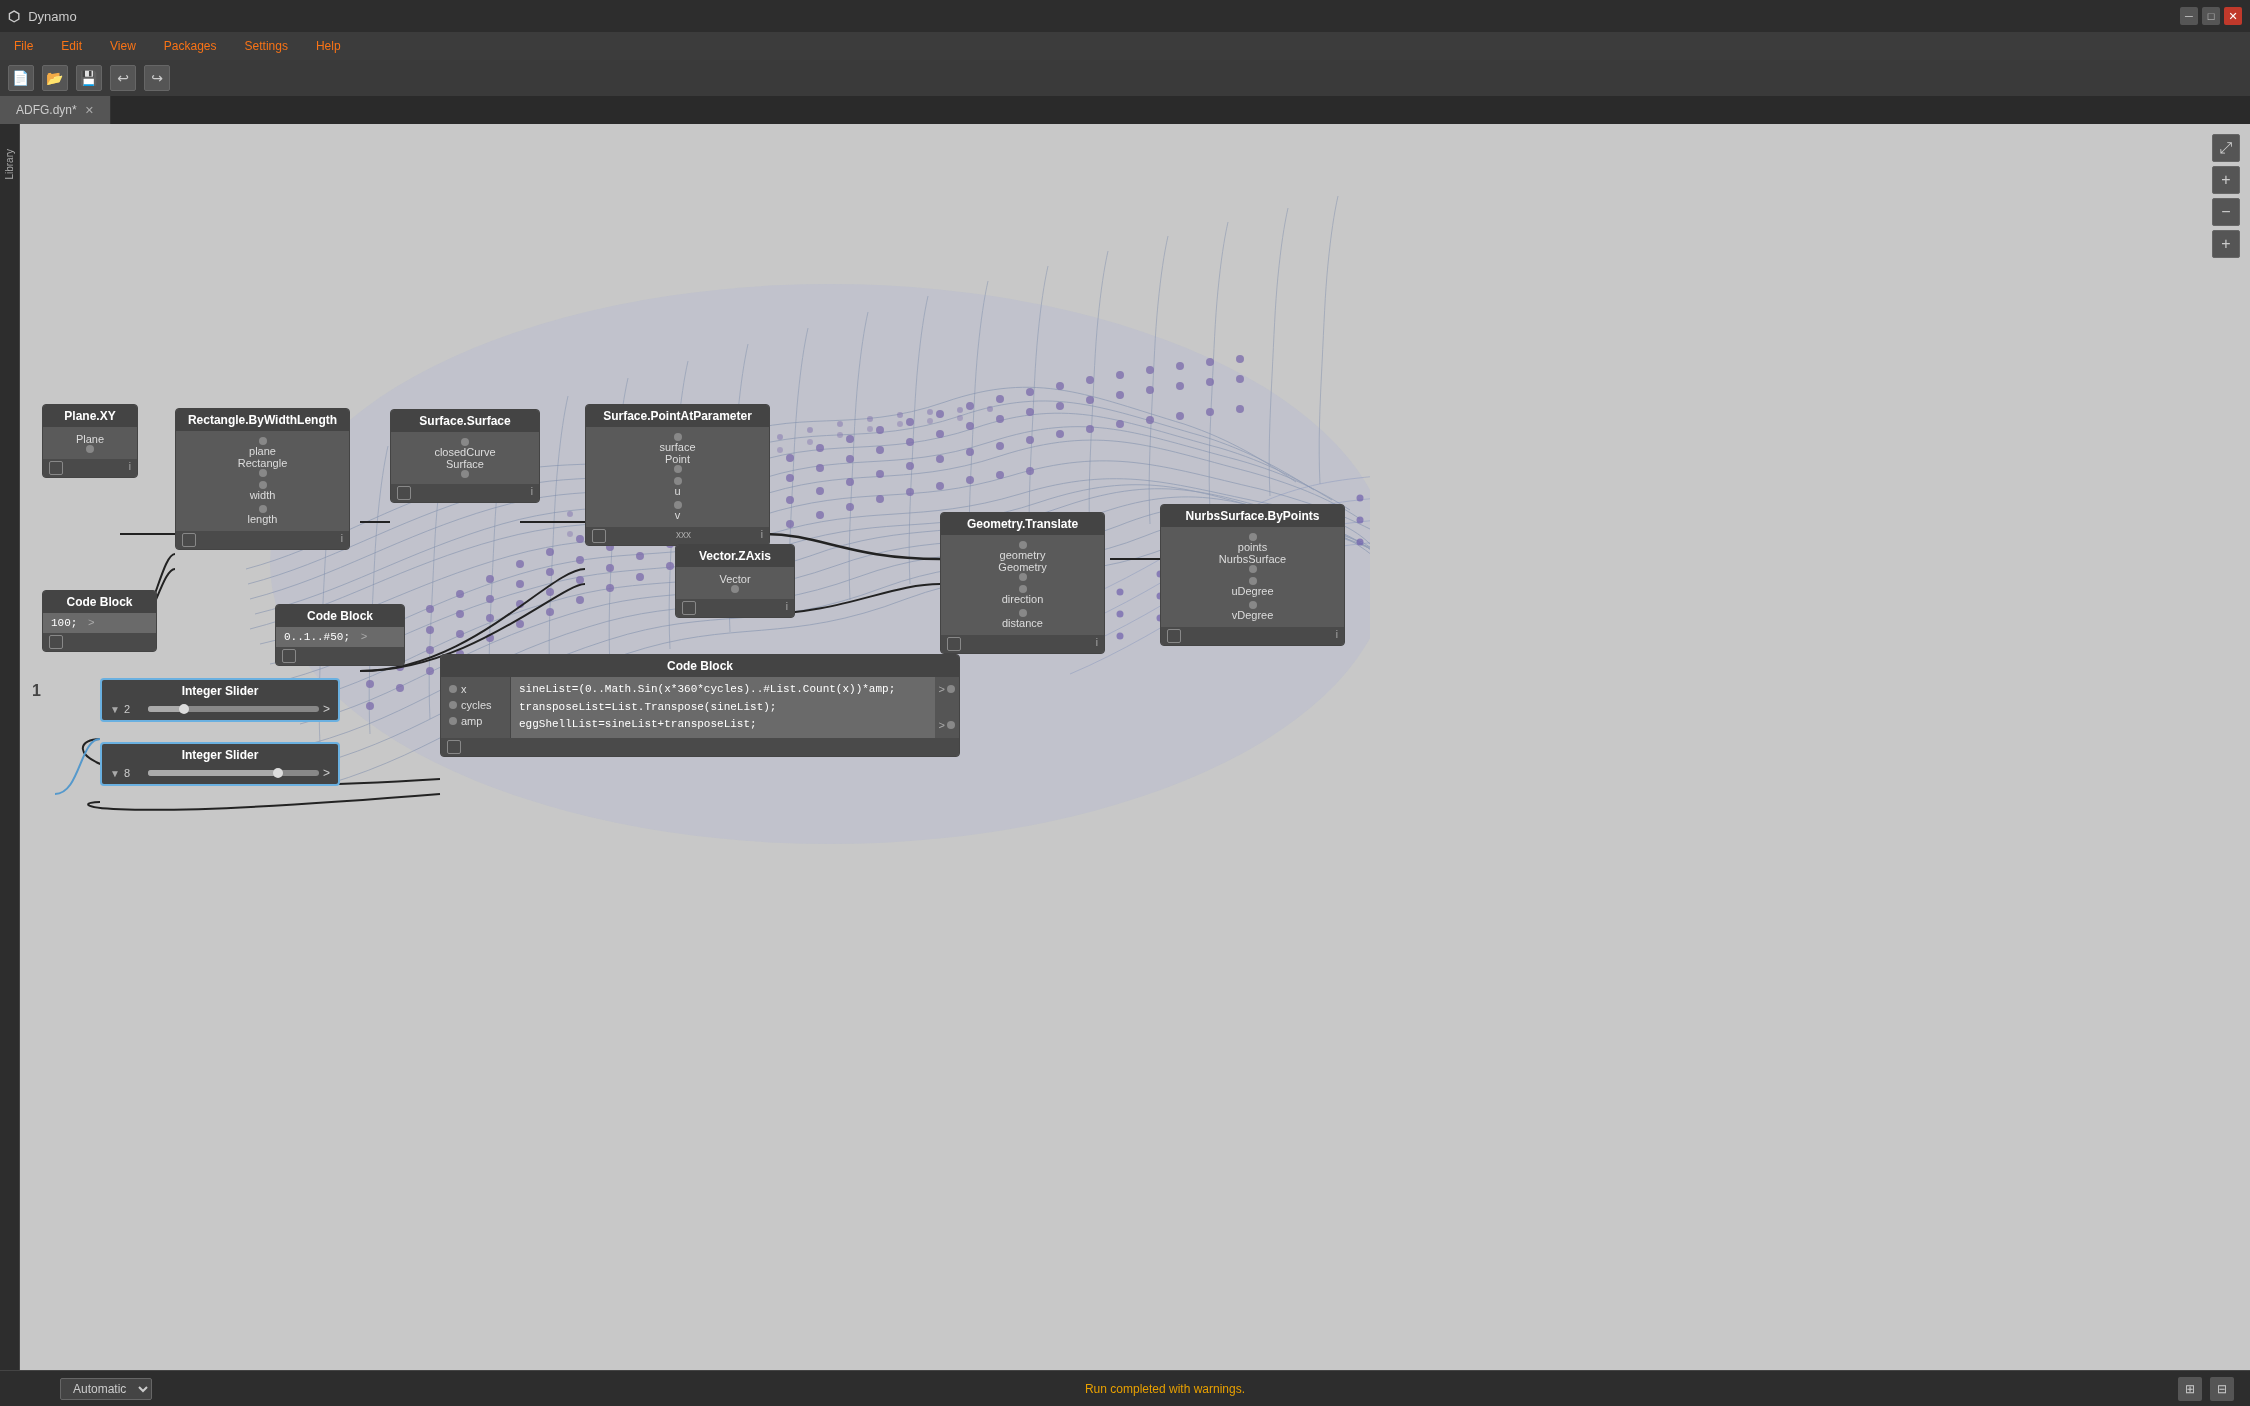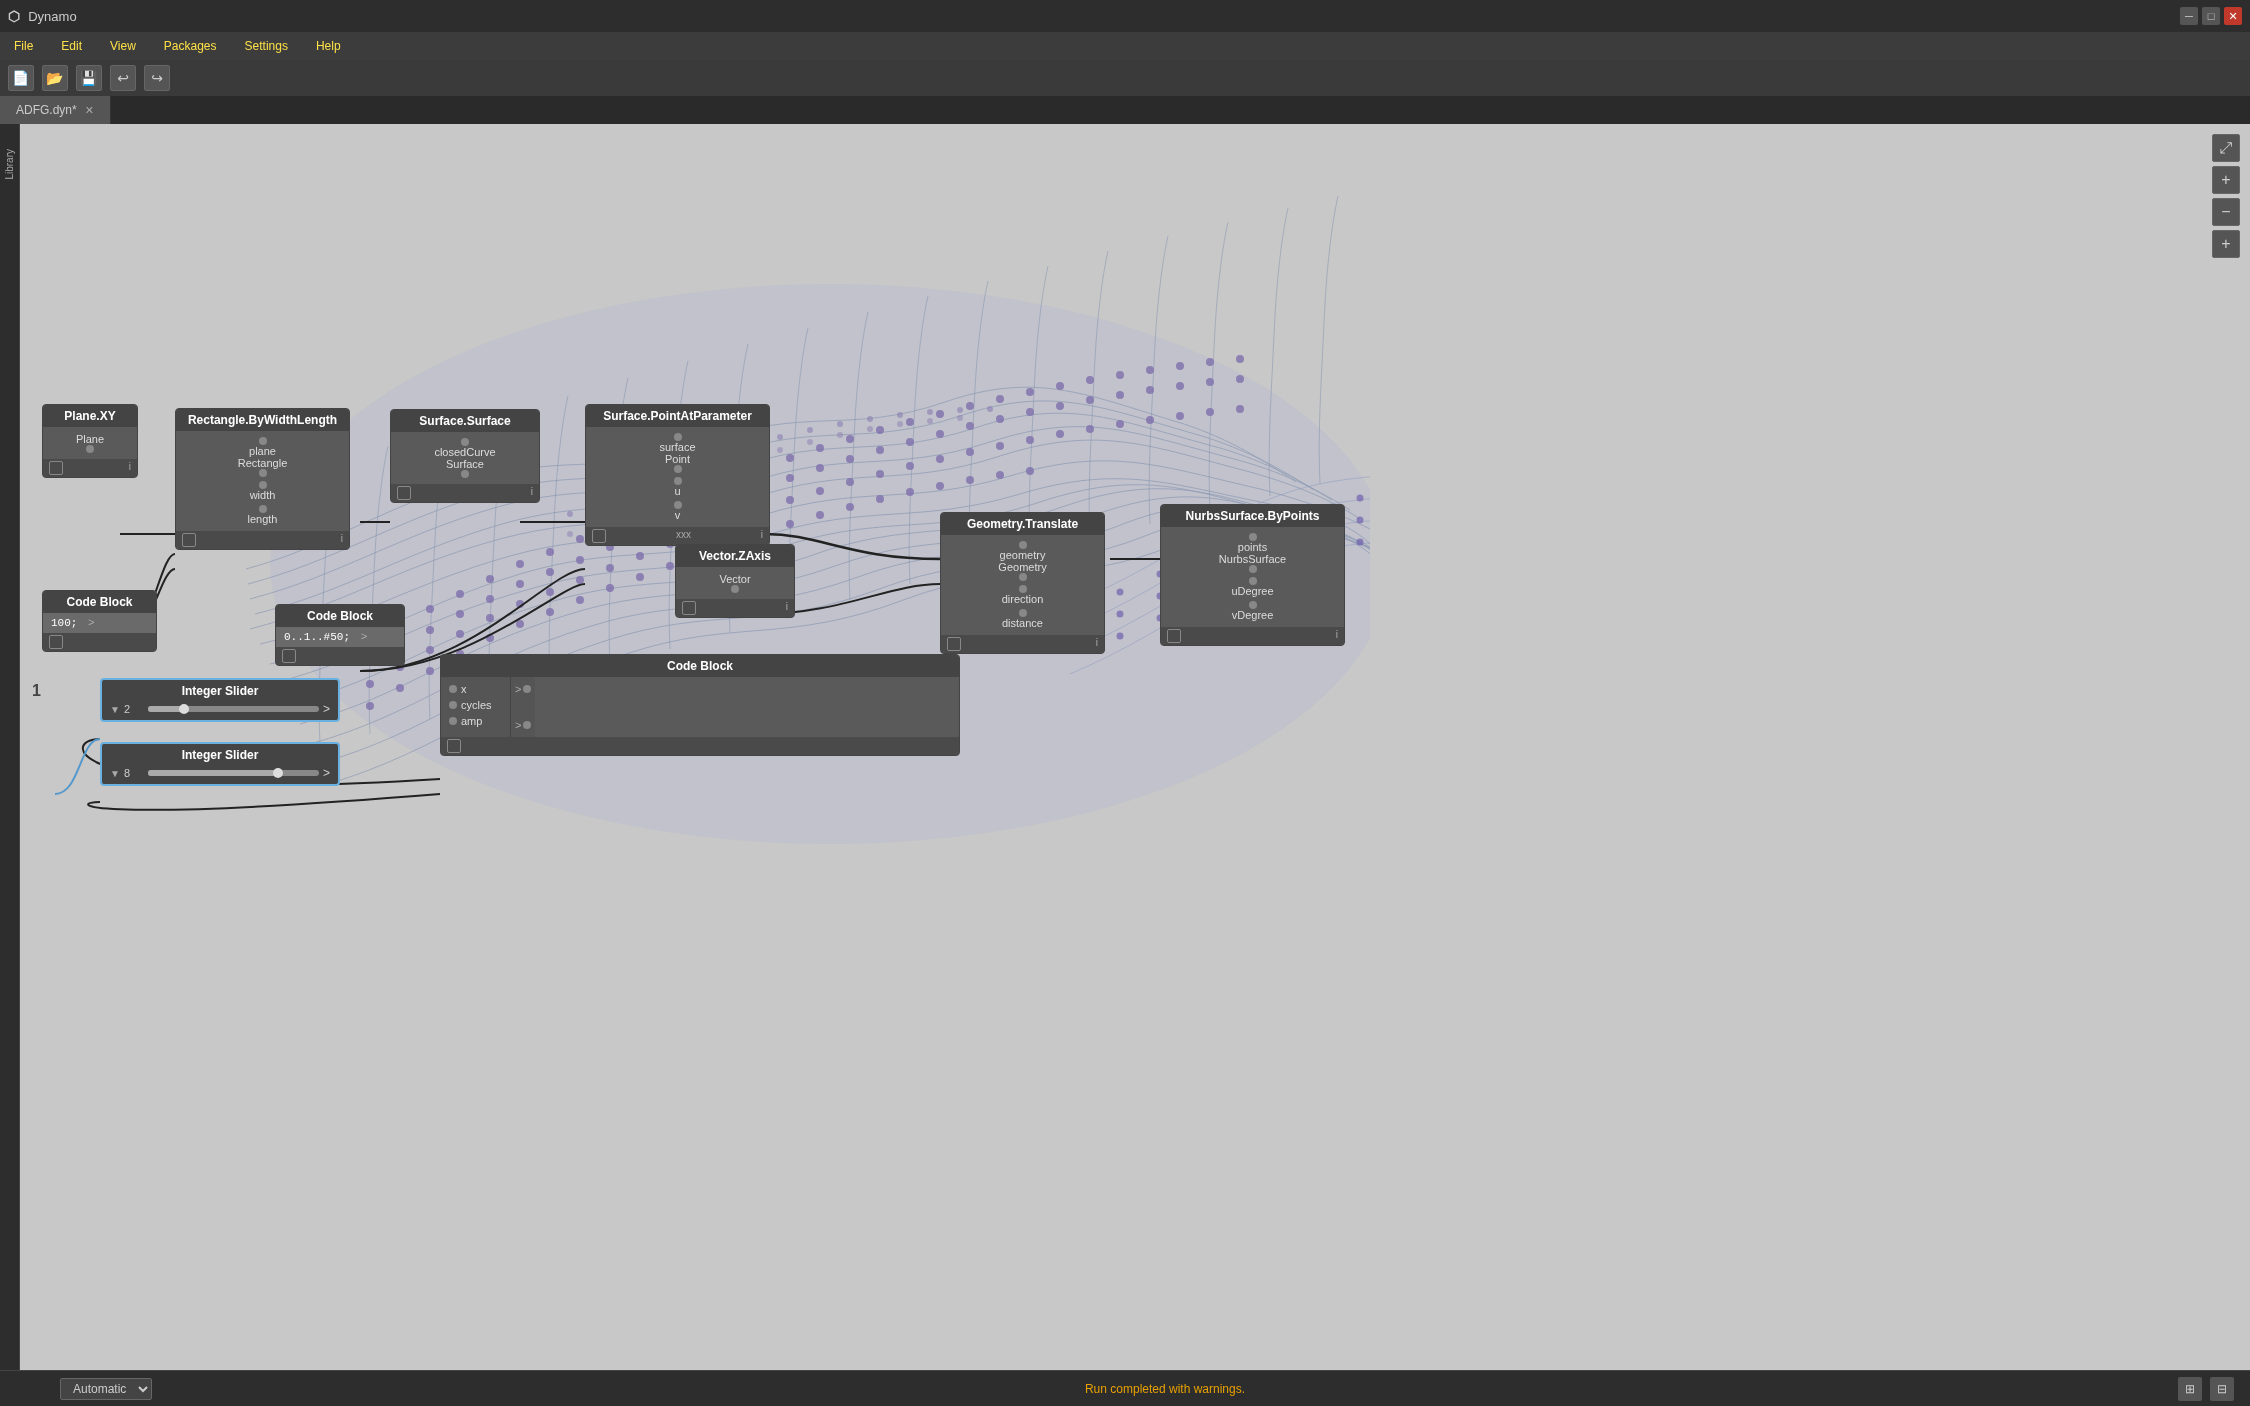--- a/index.html
+++ b/index.html
@@ -17,21 +17,21 @@
     .title-btn.minimize { background: #555; color: #ccc; }
     .title-btn.maximize { background: #555; color: #ccc; }
     .title-btn.close { background: #c0392b; color: #fff; }
 
     
     #menubar {
       width: 100%; height: 28px; background: #3c3c3c;
       display: flex; align-items: center; padding: 0 8px; gap: 16px;
       position: absolute; top: 32px; left: 0; z-index: 100;
     }
-    .menu-item { color: #fde047; font-size: 12px; cursor: pointer; padding: 2px 6px; }
+    .menu-item { color: #f97316; font-size: 12px; cursor: pointer; padding: 2px 6px; }
 
     
     #toolbar {
       width: 100%; height: 36px; background: #3a3a3a;
       display: flex; align-items: center; padding: 0 8px; gap: 8px;
       position: absolute; top: 60px; left: 0; z-index: 100;
     }
     .toolbar-btn { width: 26px; height: 26px; background: #555; border: 1px solid #666; border-radius: 2px; cursor: pointer; display: flex; align-items: center; justify-content: center; color: #ccc; font-size: 14px; }
 
     
@@ -647,20 +647,25 @@
         </div>
         <div style="color:#ddd; font-size:11px; padding:2px 0; display:flex; align-items:center; gap:4px;">
           <span class="port-dot"></span>
           <span>cycles</span>
         </div>
         <div style="color:#ddd; font-size:11px; padding:2px 0; display:flex; align-items:center; gap:4px;">
           <span class="port-dot"></span>
           <span>amp</span>
         </div>
       </div>
+      <div class="code-content" style="flex:1; font-size:11px; line-height:1.6;">
+        <div>sineList=(0..Math.Sin(x*360*cycles)..#List.Count(x))*amp;</div>
+        <div>transposeList=List.Transpose(sineList);</div>
+        <div>eggShellList=sineList+transposeList;</div>
+      </div>
       <div style="background:#555; padding:4px 4px; display:flex; flex-direction:column; gap:2px;">
         <div style="display:flex; align-items:center; gap:2px; padding:2px 0;">
           <span style="color:#aaa; font-size:11px;">&gt;</span>
           <span class="port-dot"></span>
         </div>
         <div style="display:flex; align-items:center; gap:2px; padding:2px 0; margin-top:18px;">
           <span style="color:#aaa; font-size:11px;">&gt;</span>
           <span class="port-dot"></span>
         </div>
       </div>

